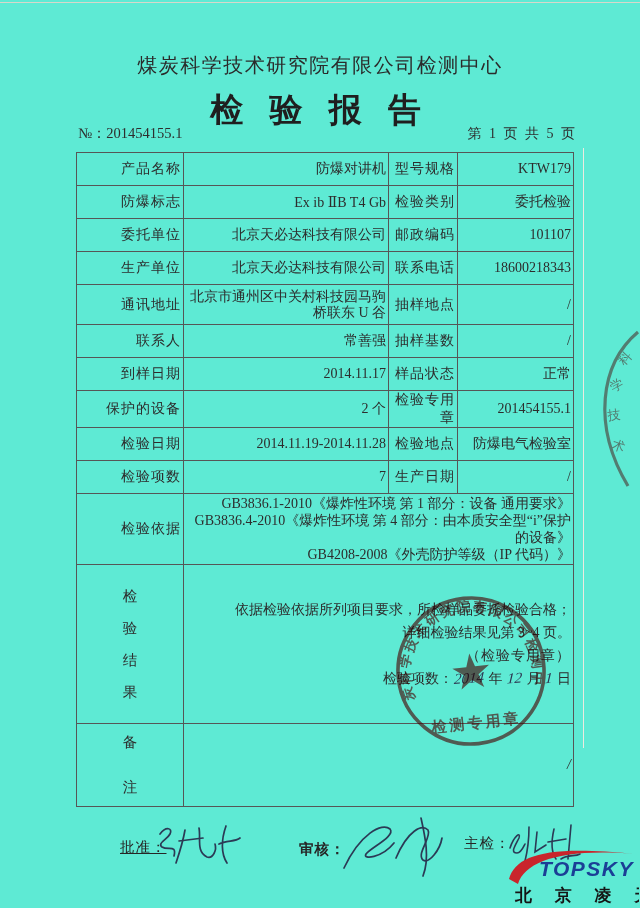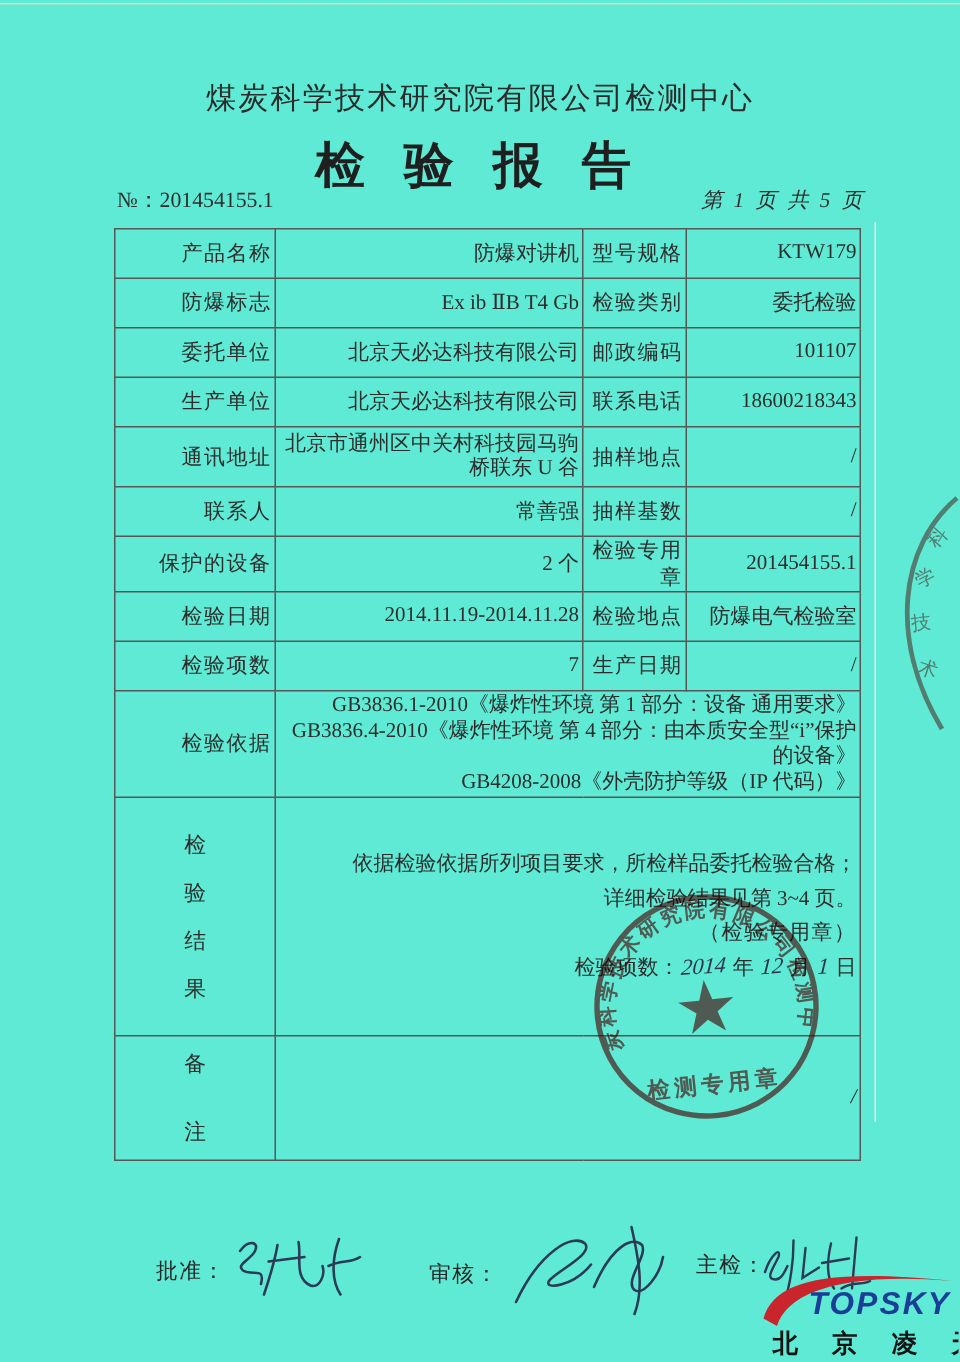--- a/index.html
+++ b/index.html
@@ -12,21 +12,21 @@
   .scan-top-line { position:absolute; top:2px; left:0; width:100%; height:1px; background:#d9d7ca; }
   .scan-right-line { position:absolute; top:148px; left:583px; width:1px; height:600px; background:#eceadf; }
 
   .org-title { position:absolute; top:52px; left:0; width:100%; text-align:center;
     font-size:20px; letter-spacing:1.5px; color:#2b2b2b; }
   .report-title { position:absolute; top:88px; left:0; width:100%; text-align:center;
     font-size:33px; font-weight:bold; letter-spacing:9px; color:#1f1f1f; }
   .meta-row { position:absolute; top:124px; left:78px; width:499px;
     display:flex; justify-content:space-between; align-items:center; }
   .report-no { font-size:14.5px; }
-  .page-info { font-size:14px; letter-spacing:2px;font-style:italic; }
+  .page-info { font-size:14px; letter-spacing:2px; }
 
   table.report { position:absolute; left:76px; top:152px; width:497px;
     border-collapse:collapse; table-layout:fixed; }
   table.report td { border:1.6px solid #565656; text-align:right; vertical-align:middle;
     font-size:14px; padding:0 2px; color:#2d2d2d; }
   td.lbl { font-size:14.5px; letter-spacing:1px; }
   td.addr { font-size:13.5px; line-height:16px; padding:2px 6px; }
   tr.r { height:33px; } tr.r-tall { height:40px; }
   tr.r-basis { height:71px; } tr.r-result { height:159px; } tr.r-remark { height:83px; }
 
@@ -108,20 +108,26 @@
         <td class="lbl">通讯地址</td>
         <td class="addr">北京市通州区中关村科技园马驹桥联东 U 谷</td>
         <td class="lbl">抽样地点</td>
         <td>/</td>
       </tr>
       <tr class="r">
         <td class="lbl">联系人</td>
         <td>常善强</td>
         <td class="lbl">抽样基数</td>
         <td>/</td>
+      </tr>
+      <tr class="r">
+        <td class="lbl">到样日期</td>
+        <td>2014.11.17</td>
+        <td class="lbl">样品状态</td>
+        <td>正常</td>
       </tr>
       <tr class="r">
         <td class="lbl">保护的设备</td>
         <td>2 个</td>
         <td class="lbl">检验专用章</td>
         <td>201454155.1</td>
       </tr>
       <tr class="r">
         <td class="lbl">检验日期</td>
         <td>2014.11.19-2014.11.28</td>
@@ -190,32 +196,32 @@
   </svg>
 
   <svg class="stamp-edge" viewBox="0 0 54 166">
     <path d="M 52,6 C 14,38 6,100 42,160" fill="none" stroke="#d05555" stroke-width="3.2"></path>
     <text x="38" y="40" font-size="13" fill="#d05555" transform="rotate(-48 38 40)">科</text>
     <text x="27" y="66" font-size="13" fill="#d05555" transform="rotate(-28 27 66)">学</text>
     <text x="22" y="94" font-size="13" fill="#d05555" transform="rotate(-6 22 94)">技</text>
     <text x="25" y="122" font-size="13" fill="#d05555" transform="rotate(18 25 122)">术</text>
   </svg>
 
-  <span class="sig-label" style="left:104px; top:838px;">批准：</span>
+  <span class="sig-label" style="left:120px; top:838px;text-decoration:underline;">批准：</span>
   <svg class="sig-svg" style="left:146px; top:820px;" width="105" height="52" viewBox="0 0 105 52">
     <g fill="none" stroke="#2b3a55" stroke-width="1.7" stroke-linecap="round">
       <path d="M14,14 C20,6 27,8 24,14 C21,20 11,23 16,27 C22,31 31,24 28,36"></path>
       <path d="M39,10 C37,22 33,34 30,43"></path>
       <path d="M33,21 L57,18"></path>
       <path d="M53,8 C55,18 50,32 61,37 C67,39 71,30 69,24"></path>
       <path d="M80,6 C75,20 75,34 81,43 M73,24 C81,20 89,22 94,18"></path>
     </g>
   </svg>
 
-  <span class="sig-label" style="left:286px; top:840px;">审核：</span>
+  <span class="sig-label" style="left:299px; top:840px;font-weight:bold;">审核：</span>
   <svg class="sig-svg" style="left:336px; top:812px;" width="115" height="70" viewBox="0 0 115 70">
     <g fill="none" stroke="#2b3a55" stroke-width="1.7" stroke-linecap="round">
       <path d="M8,56 C24,22 46,10 54,17 C60,24 34,36 30,42 C26,48 46,46 58,31"></path>
       <path d="M60,46 C72,18 86,12 92,18 C96,25 80,42 87,48 C93,52 104,38 106,26"></path>
       <path d="M85,6 C89,24 94,46 87,64"></path>
     </g>
   </svg>
 
   <span class="sig-label" style="left:464px; top:834px;">主检：</span>
   <svg class="sig-svg" style="left:503px; top:818px;" width="88" height="48" viewBox="0 0 88 48">

